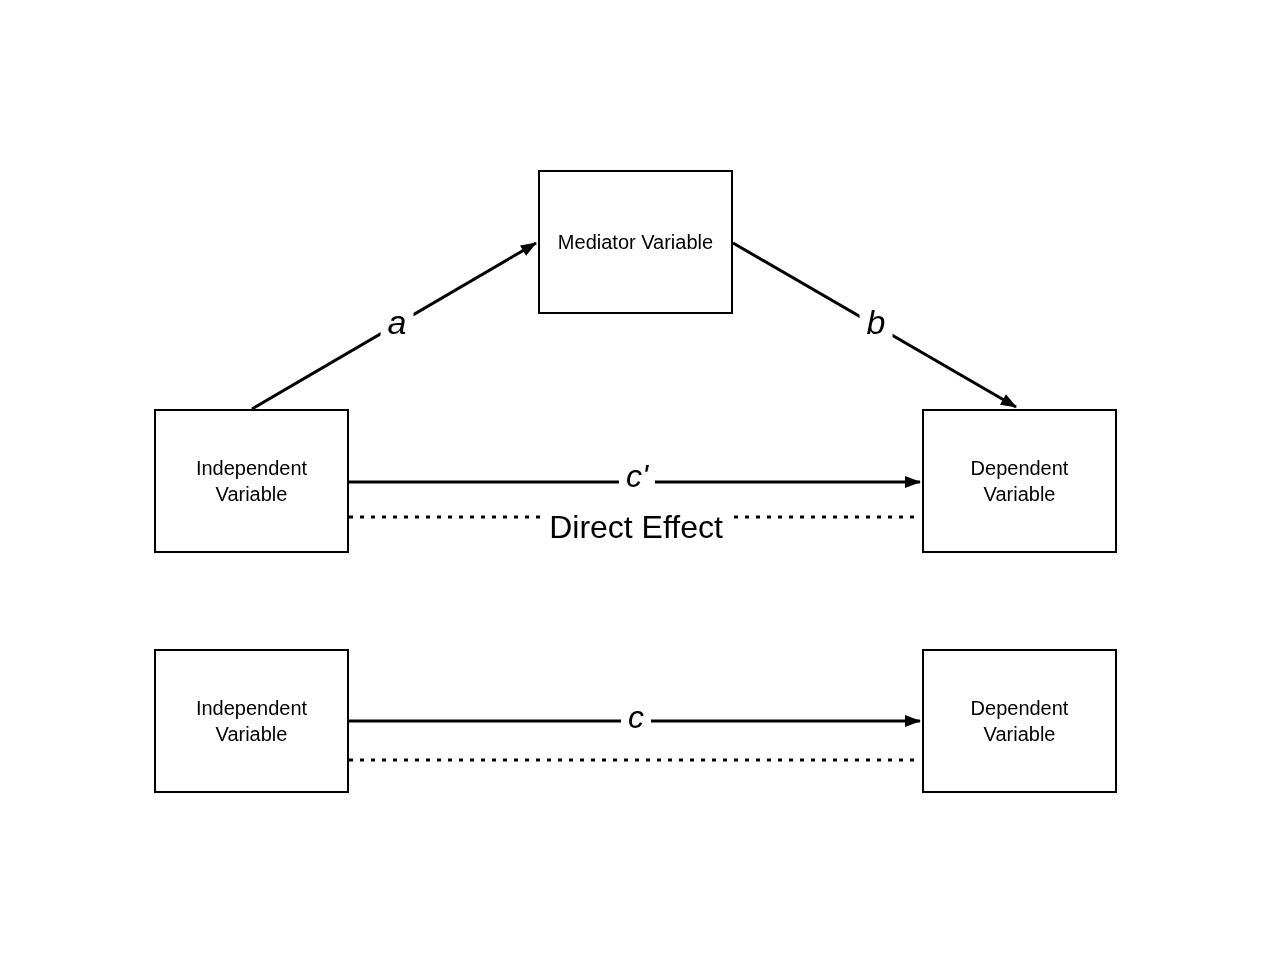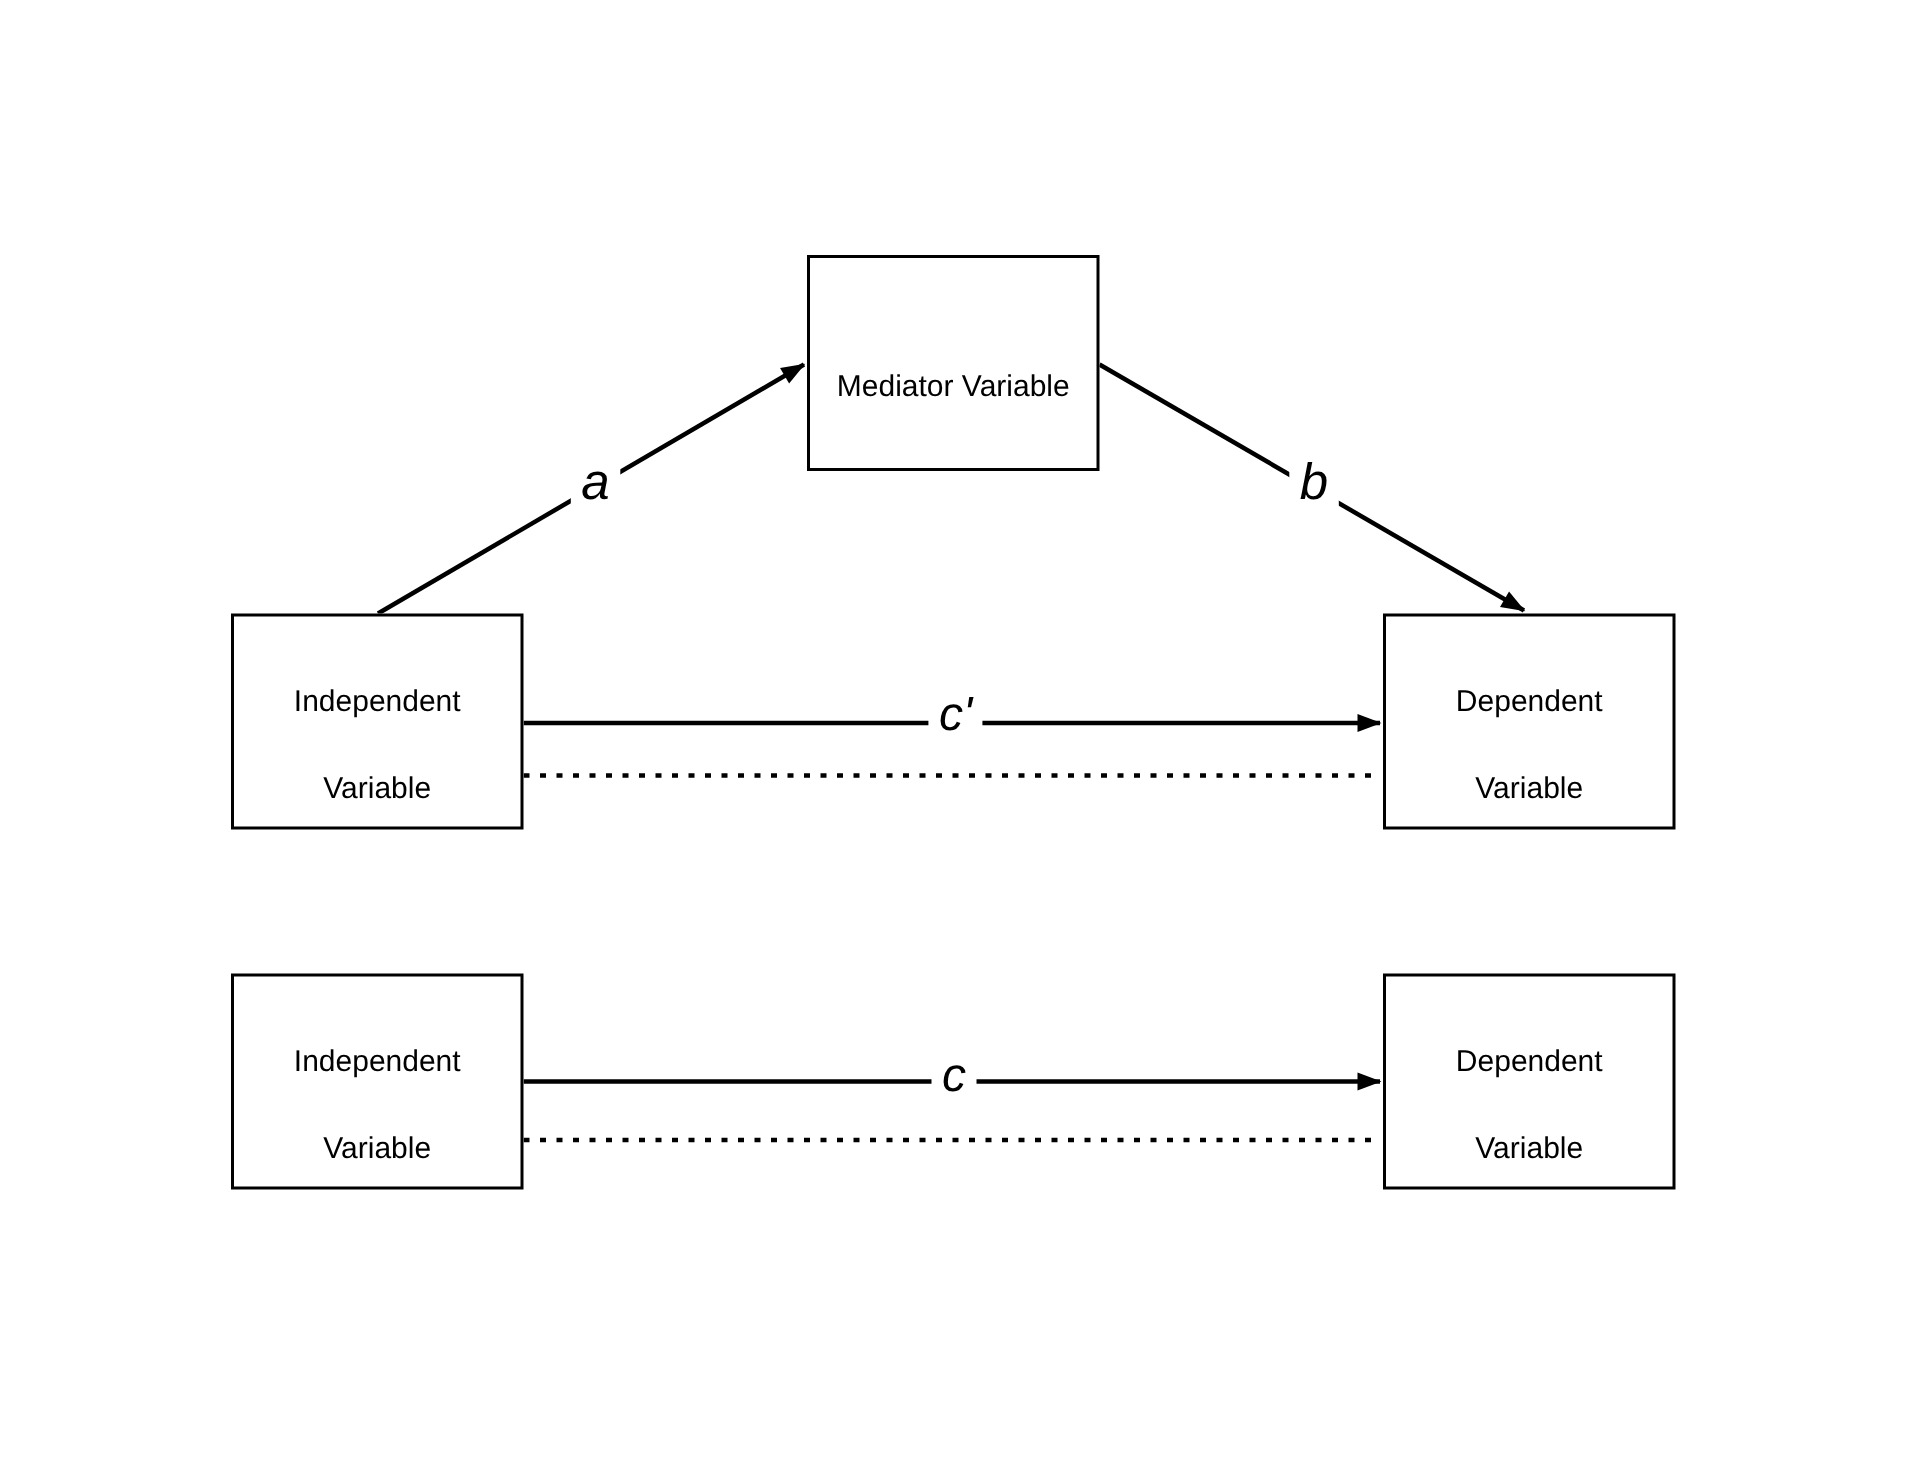--- a/index.html
+++ b/index.html
@@ -18,21 +18,21 @@
   .box{
     position:absolute;
     width:195px;height:144px;
     box-sizing:border-box;
     border:2px solid #000000;
     background:#ffffff;
     display:flex;align-items:center;justify-content:center;
     z-index:2;
   }
   .box-label{font-size:20px;line-height:26px;color:#000000;text-align:center;}
-  .box-label span{display:block;margin-top:32px;}
+  .box-label span{display:block;}
 
   #box-mediator{left:538px;top:170px;}
   #box-iv-mid{left:154px;top:409px;}
   #box-dv-mid{left:922px;top:409px;}
   #box-iv-bot{left:154px;top:649px;}
   #box-dv-bot{left:922px;top:649px;}
 
   .edge-label{
     position:absolute;
     transform:translate(-50%,-50%);
@@ -104,17 +104,18 @@
       <span>Variable</span>
     </div>
   </div>
 
   <div class="edge-label italic" id="label-a">a</div>
 
   <div class="edge-label italic" id="label-b">b</div>
 
   <div class="edge-label italic" id="label-cprime">c'</div>
 
+  <div class="edge-label" id="label-direct">Direct Effect</div>
 
   <div class="edge-label italic" id="label-c">c</div>
 
 
 </div>
 
 </body></html>

